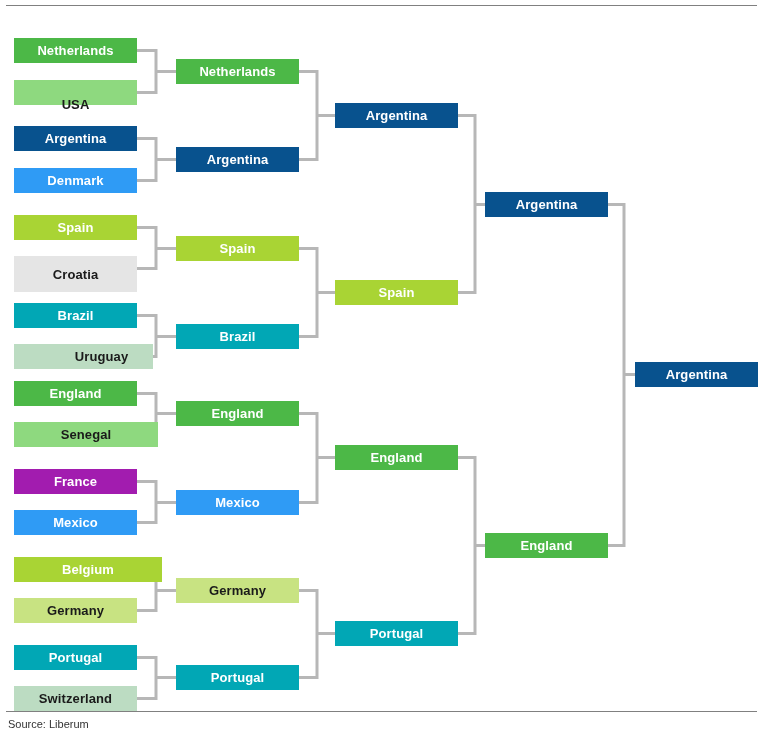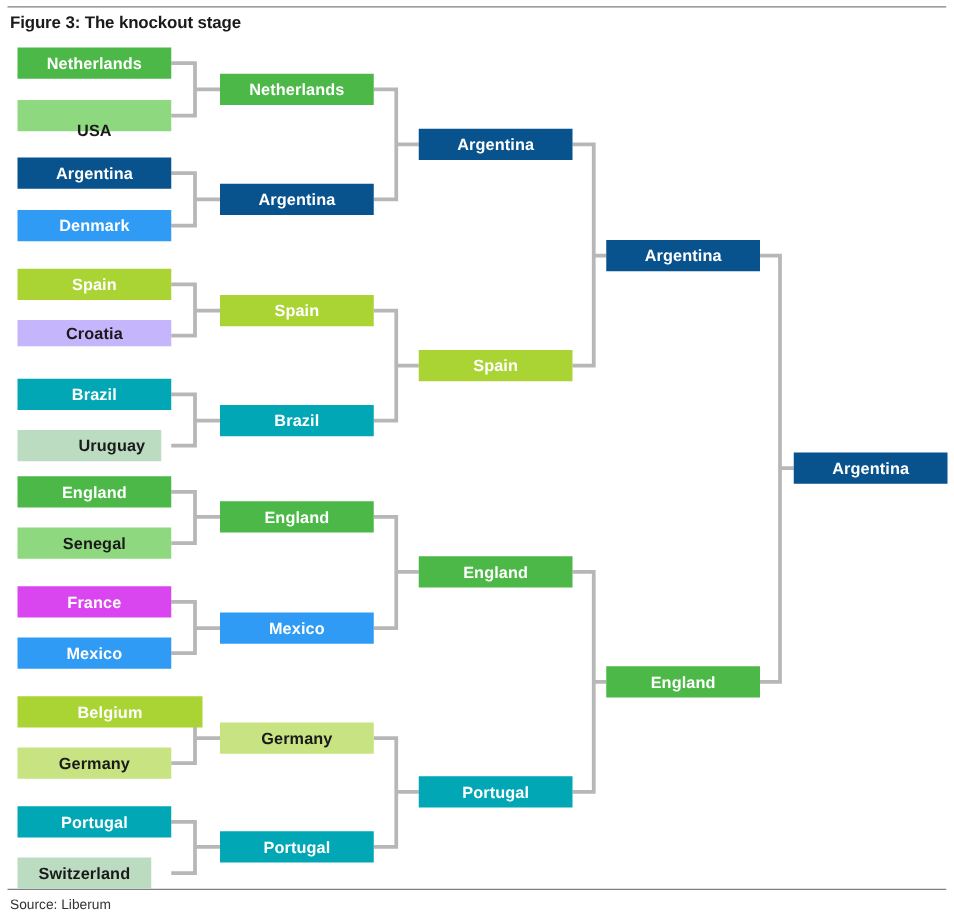--- a/index.html
+++ b/index.html
@@ -72,21 +72,20 @@
   }
 </style>
 </head>
 <body>
 
 <div id="page">
 
   <div class="rule" id="rule-top"></div>
   <div class="rule" id="rule-bottom"></div>
 
-  <div id="figure-title">Figure 3: The knockout stage</div>
 
   <svg id="bracket-canvas" viewBox="0 0 763 737" xmlns="http://www.w3.org/2000/svg" aria-hidden="true">
     <g id="connector-group" fill="none" stroke="#b7b7b7" stroke-width="3">
         <path d="M 137 50.5 L 156 50.5 L 156 92.5 L 137 92.5"></path>
         <path d="M 156 71.5 L 176 71.5"></path>
         <path d="M 137 138.5 L 156 138.5 L 156 180.5 L 137 180.5"></path>
         <path d="M 156 159.5 L 176 159.5"></path>
         <path d="M 137 227.5 L 156 227.5 L 156 268.5 L 137 268.5"></path>
         <path d="M 156 248.5 L 176 248.5"></path>
         <path d="M 137 315.5 L 156 315.5 L 156 356.5 L 137 356.5"></path>
@@ -125,51 +124,51 @@
       </div>
       <div class="team-box" style="left: 14px; top: 126px; width: 123px; height: 25px; background: rgb(8, 82, 142);">
         <span class="team-label" style="color: rgb(255, 255, 255);">Argentina</span>
       </div>
       <div class="team-box" style="left: 14px; top: 168px; width: 123px; height: 25px; background: rgb(47, 155, 245);">
         <span class="team-label" style="color: rgb(255, 255, 255);">Denmark</span>
       </div>
       <div class="team-box" style="left: 14px; top: 215px; width: 123px; height: 25px; background: rgb(169, 212, 52);">
         <span class="team-label" style="color: rgb(255, 255, 255);">Spain</span>
       </div>
-      <div class="team-box" style="left: 14px; top: 256px; width: 123px; height: 21px; background: #c4b5fd;">
+      <div class="team-box" style="left: 14px; top: 256px; width: 123px; height: 36px; background: #e5e5e5;">
         <span class="team-label" style="color: rgb(26, 26, 26);">Croatia</span>
       </div>
       <div class="team-box" style="left: 14px; top: 303px; width: 123px; height: 25px; background: rgb(1, 167, 181);">
         <span class="team-label" style="color: rgb(255, 255, 255);">Brazil</span>
       </div>
-      <div class="team-box" style="left: 14px; top: 344px; width: 115px; height: 25px; background: rgb(188, 220, 194); padding-left: 36px;">
+      <div class="team-box" style="left: 14px; top: 344px; width: 139px; height: 25px; background: rgb(188, 220, 194); padding-left: 36px;">
         <span class="team-label" style="color: rgb(26, 26, 26);">Uruguay</span>
       </div>
       <div class="team-box" style="left: 14px; top: 381px; width: 123px; height: 25px; background: rgb(76, 184, 71);">
         <span class="team-label" style="color: rgb(255, 255, 255);">England</span>
       </div>
-      <div class="team-box" style="left: 14px; top: 422px; width: 123px; height: 25px; background: rgb(142, 217, 127);">
+      <div class="team-box" style="left: 14px; top: 422px; width: 144px; height: 25px; background: rgb(142, 217, 127);">
         <span class="team-label" style="color: rgb(26, 26, 26);">Senegal</span>
       </div>
-      <div class="team-box" style="left: 14px; top: 469px; width: 123px; height: 25px; background: #d946ef;">
+      <div class="team-box" style="left: 14px; top: 469px; width: 123px; height: 25px; background: #a21caf;">
         <span class="team-label" style="color: rgb(255, 255, 255);">France</span>
       </div>
       <div class="team-box" style="left: 14px; top: 510px; width: 123px; height: 25px; background: rgb(47, 155, 245);">
         <span class="team-label" style="color: rgb(255, 255, 255);">Mexico</span>
       </div>
       <div class="team-box" style="left: 14px; top: 557px; width: 148px; height: 25px; background: rgb(169, 212, 52);">
         <span class="team-label" style="color: rgb(255, 255, 255);">Belgium</span>
       </div>
       <div class="team-box" style="left: 14px; top: 598px; width: 123px; height: 25px; background: rgb(200, 227, 130);">
         <span class="team-label" style="color: rgb(26, 26, 26);">Germany</span>
       </div>
       <div class="team-box" style="left: 14px; top: 645px; width: 123px; height: 25px; background: rgb(1, 167, 181);">
         <span class="team-label" style="color: rgb(255, 255, 255);">Portugal</span>
       </div>
-      <div class="team-box" style="left: 14px; top: 686px; width: 107px; height: 25px; background: rgb(188, 220, 194);">
+      <div class="team-box" style="left: 14px; top: 686px; width: 123px; height: 25px; background: rgb(188, 220, 194);">
         <span class="team-label" style="color: rgb(26, 26, 26);">Switzerland</span>
       </div>
       <div class="team-box" style="left: 176px; top: 59px; width: 123px; height: 25px; background: rgb(76, 184, 71);">
         <span class="team-label" style="color: rgb(255, 255, 255);">Netherlands</span>
       </div>
       <div class="team-box" style="left: 176px; top: 147px; width: 123px; height: 25px; background: rgb(8, 82, 142);">
         <span class="team-label" style="color: rgb(255, 255, 255);">Argentina</span>
       </div>
       <div class="team-box" style="left: 176px; top: 236px; width: 123px; height: 25px; background: rgb(169, 212, 52);">
         <span class="team-label" style="color: rgb(255, 255, 255);">Spain</span>

